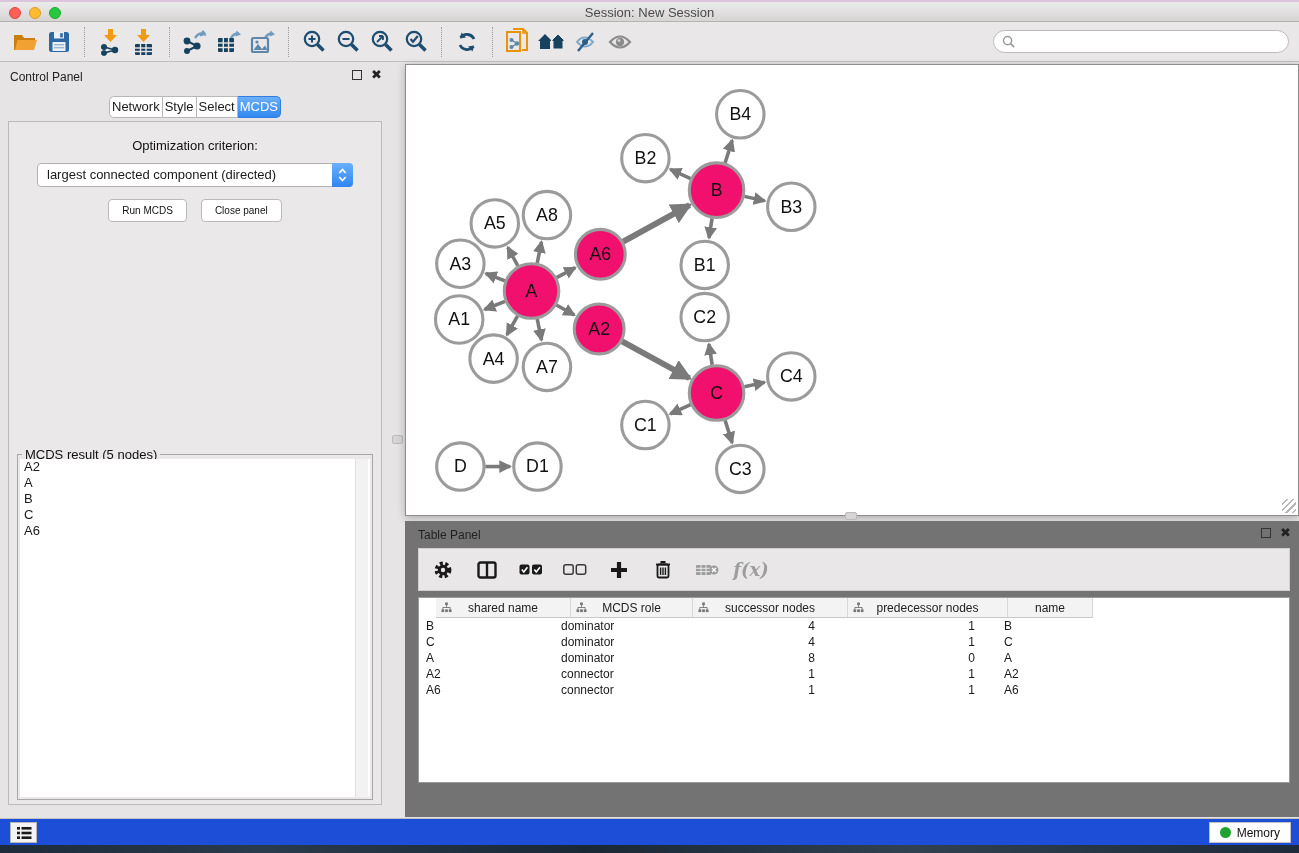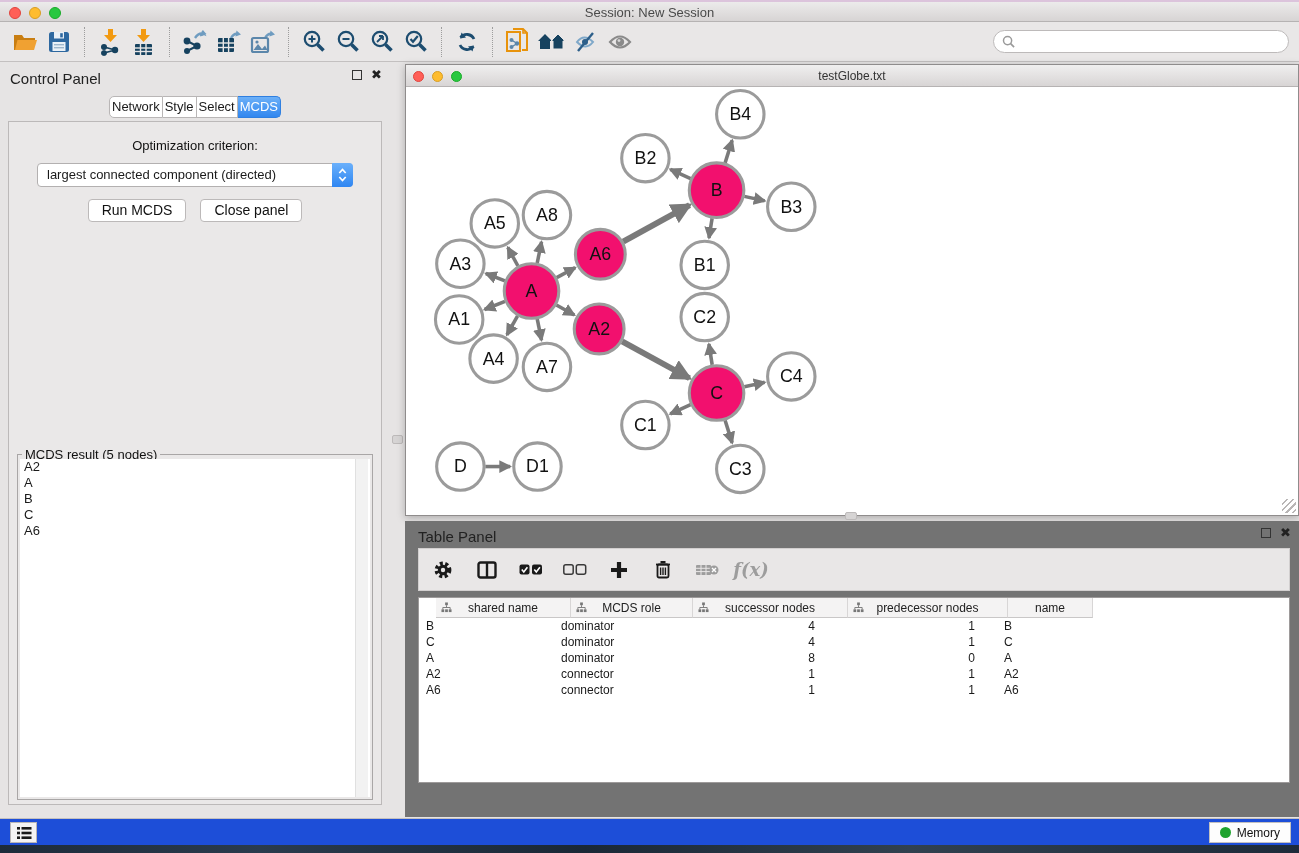--- a/index.html
+++ b/index.html
@@ -29,21 +29,21 @@
     background:#fff; border:1px solid #bdbaba; border-radius:12px;
     display:flex; align-items:center; padding:0 8px; }
   .searchbox input { border:none; outline:none; flex:1; font-size:12px; margin-left:5px;
     font-family:"Liberation Sans",sans-serif; background:transparent; }
 
   
   .main { position:absolute; left:0; top:63px; right:0; bottom:35px; }
 
   .control-panel { position:absolute; left:0; top:0; width:390px; height:756px; background:#e6e4e4; }
   .panel-header { position:absolute; left:0; top:0; right:0; height:24px; }
-  .panel-title { position:absolute; left:10px; top:7px; font-size:15px; color:#222; }
+  .panel-title { position:absolute; left:10px; top:7px; font-size:12px; color:#222; }
   .win-btns { position:absolute; right:8px; top:7px; display:flex; gap:9px; align-items:center; }
   .float-ic { width:10px; height:10px; border:1.6px solid #333; }
   .close-ic { font-size:13px; font-weight:bold; color:#222; line-height:10px; }
 
   .seg-tabs { position:absolute; display:flex; }
   .seg { height:22px; line-height:20px; padding:0 2px; background:#fff; border:1px solid #b9b6b6;
     border-left:none; font-size:13px; color:#1a1a1a; }
   .seg:first-child { border-left:1px solid #b9b6b6; border-radius:5px 0 0 5px; }
   .seg:last-child { border-radius:0 5px 5px 0; }
   .seg.active { background:linear-gradient(#6cb0f8,#3287ef); border-color:#2f7fe0; color:#fff; }
@@ -54,21 +54,21 @@
     background:#eae8e8; border:1px solid #bcb9b9; }
   .opt-label { margin-top:16px; text-align:center; font-size:13px; color:#111; }
   .opt-select { position:relative; margin:10px auto 0; width:316px; height:24px; background:#fff;
     border:1px solid #b3b0b0; border-radius:4px; line-height:22px; padding:0 26px 0 9px;
     font-size:13px; white-space:nowrap; }
   .opt-select .cap { position:absolute; right:-1px; top:-1px; width:21px; height:24px;
     background:linear-gradient(#6ab0fb,#2f86f2); border-radius:0 4px 4px 0;
     display:flex; align-items:center; justify-content:center; }
   .opt-buttons { margin-top:12px; display:flex; justify-content:center; gap:14px; }
   .btn { height:23px; padding:0 13px; background:#fff; border:1px solid #bcb9b9; border-radius:4px;
-    font-size:14px; line-height:21px; color:#111; }
+    font-size:10px; line-height:21px; color:#111; }
 
   .result-fieldset { position:absolute; left:8px; right:8px; top:332px; bottom:4px;
     border:1px solid #a9a6a6; }
   .result-legend { position:absolute; left:4px; top:-8px; background:#eae8e8; padding:0 3px;
     font-size:13px; color:#111; }
   .result-list { position:absolute; left:2px; right:2px; top:4px; bottom:2px; background:#fff;
     overflow:hidden; }
   .result-scroll { position:absolute; right:2px; top:0; bottom:0; width:13px; background:#f2f2f2;
     border-left:1px solid #e0e0e0; }
   .result-item { font-size:13px; line-height:16px; padding:0 4px; }
@@ -337,28 +337,20 @@
             </div>
           <div class="result-scroll"></div>
         </div>
       </div>
     </div>
   </div>
 
   <div class="v-handle"></div>
 
   <div class="net-window">
-    <div class="net-titlebar">
-      <div class="lights" style="left:7px; top:6px; gap:8px;">
-        <div class="light red" style="width:11px;height:11px;"></div>
-        <div class="light yellow" style="width:11px;height:11px;"></div>
-        <div class="light green" style="width:11px;height:11px;"></div>
-      </div>
-      <div class="title">testGlobe.txt</div>
-    </div>
     <div class="net-canvas">
       <svg width="891" height="428" viewBox="260 10 640 360" preserveAspectRatio="xMinYMin meet" style="width:100%;height:100%;">
           <defs>
             <marker id="ah" viewBox="0 0 10 10" refX="8.5" refY="5" markerWidth="3.6" markerHeight="3.6" orient="auto">
               <path d="M0,0 L10,5 L0,10 z" fill="#7A7A7A"></path>
             </marker>
           </defs>
           <line x1="342.6664171592628" y1="190.78698341274907" x2="325.40301688903986" y2="197.57914089611546" stroke="#7A7A7A" stroke-width="3" marker-end="url(#ah)"></line>
           <line x1="342.5900931847508" y1="173.40953572082114" x2="326.47616069794714" y2="167.2325282675464" stroke="#7A7A7A" stroke-width="3" marker-end="url(#ah)"></line>
           <line x1="353.25116583901666" y1="202.92761084925155" x2="344.2592994042757" y2="218.94437293613393" stroke="#7A7A7A" stroke-width="3" marker-end="url(#ah)"></line>

